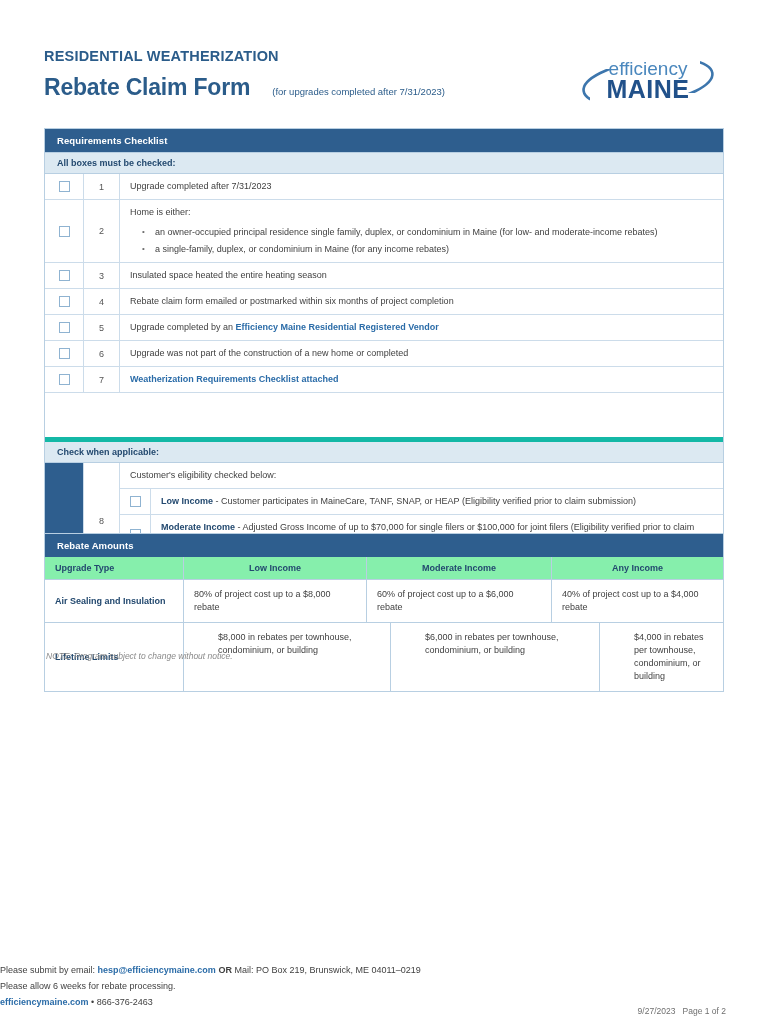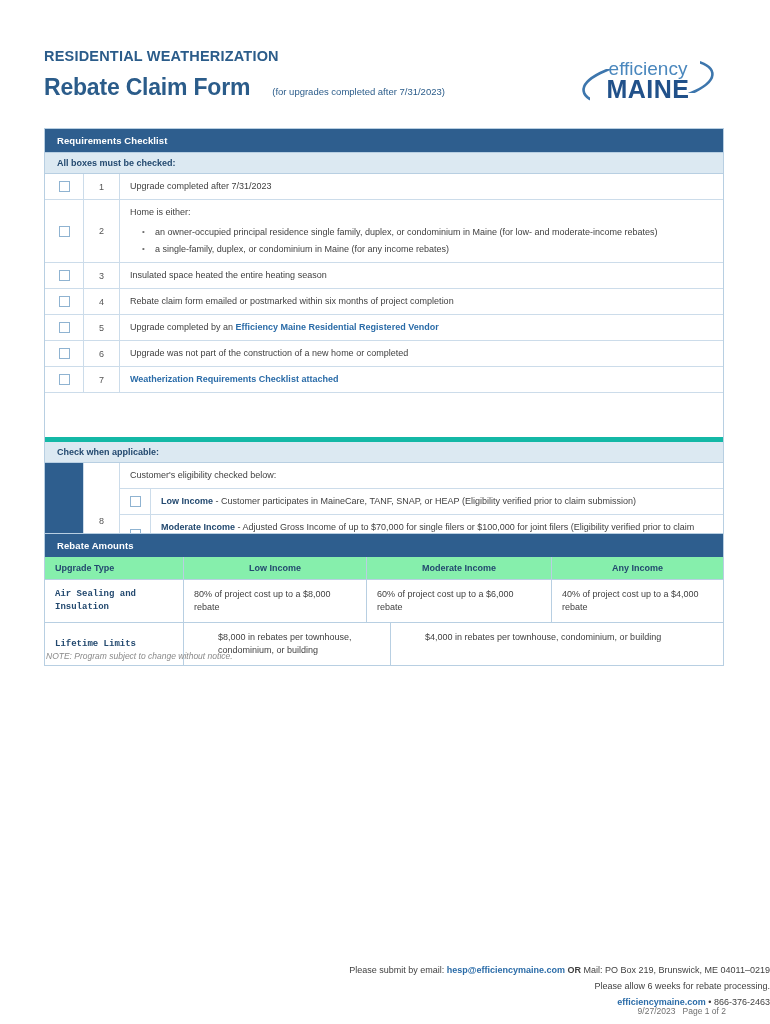--- a/index.html
+++ b/index.html
@@ -232,41 +232,41 @@
   }
   .rebate-row:last-child { border-bottom: none; gap: 24px; }
   .rebate-row div {
     font-size: 9px;
     padding: 8px 10px;
     box-sizing: border-box;
     border-right: 1px solid #b8cfe2;
     line-height: 13px;
   }
   .rebate-row div:last-child { border-right: none; }
-  .rebate-row .rc0 { font-weight: bold; color: #23496f; display: flex; align-items: center; font-family: Liberation Mono, monospace; }
+  .rebate-row .rc0 { font-weight: bold; color: #23496f; display: flex; align-items: center; }
   .c0 { width: 139px; flex: 0 0 139px; }
   .c1 { width: 183px; flex: 0 0 183px; }
   .c2 { width: 185px; flex: 0 0 185px; }
   .c3 { width: 171px; flex: 1 1 auto; }
   .hc { text-align: center; }
 
   .note {
     position: absolute;
     left: 46px;
     font-size: 8.5px;
     font-style: italic;
     color: #8a8a8a;
   }
 
   
   .footer {
     position: absolute;
     left: 0;
     width: 770px;
-    text-align: right;
+    text-align: left;
     font-size: 9px;
     color: #3f3f3f;
   }
   .footer div { line-height: 16px; }
   .footer .blue { color: #2b6ca8; font-weight: bold; }
   .footer b { color: #3f3f3f; }
   .pagemeta {
     position: absolute;
     right: 44px;
     font-size: 8.5px;
@@ -432,20 +432,21 @@
     <div class="rebate-row">
       <div class="c0 rc0">Air Sealing and Insulation</div>
       <div class="c1">80% of project cost up to a $8,000 rebate</div>
       <div class="c2">60% of project cost up to a $6,000 rebate</div>
       <div class="c3">40% of project cost up to a $4,000 rebate</div>
     </div>
 
     <div class="rebate-row">
       <div class="c0 rc0">Lifetime Limits</div>
       <div class="c1">$8,000 in rebates per townhouse, condominium, or building</div>
+      <div class="c2">$6,000 in rebates per townhouse, condominium, or building</div>
       <div class="c3">$4,000 in rebates per townhouse, condominium, or building</div>
     </div>
   </div>
 
   <div class="note" style="top:651px;">NOTE:  Program subject to change without notice.</div>
 
   <div class="footer" style="top:962px;">
     <div>
       <span>Please submit by email: </span><span class="blue">hesp@efficiencymaine.com</span><b> OR </b><span>Mail: PO Box 219, Brunswick, ME 04011–0219</span>
     </div>

